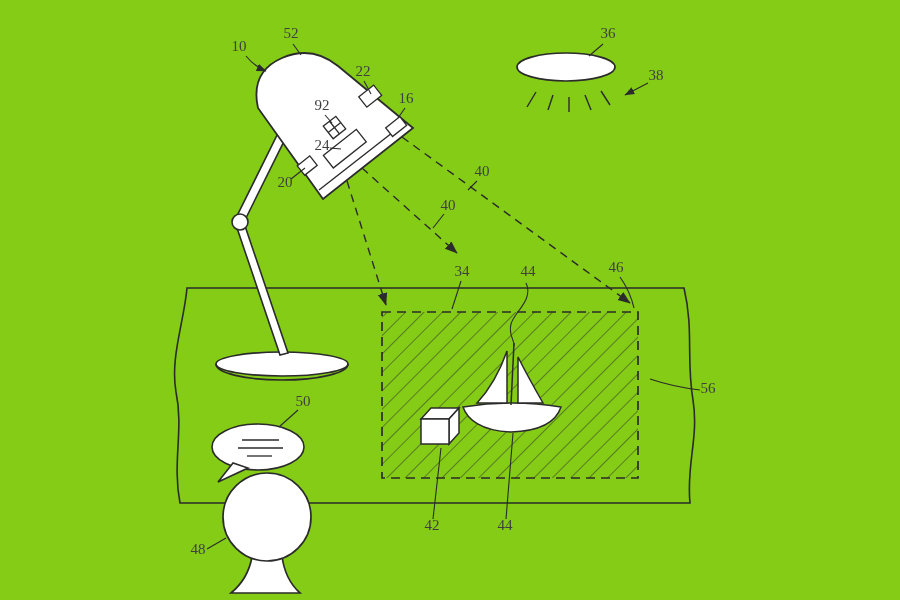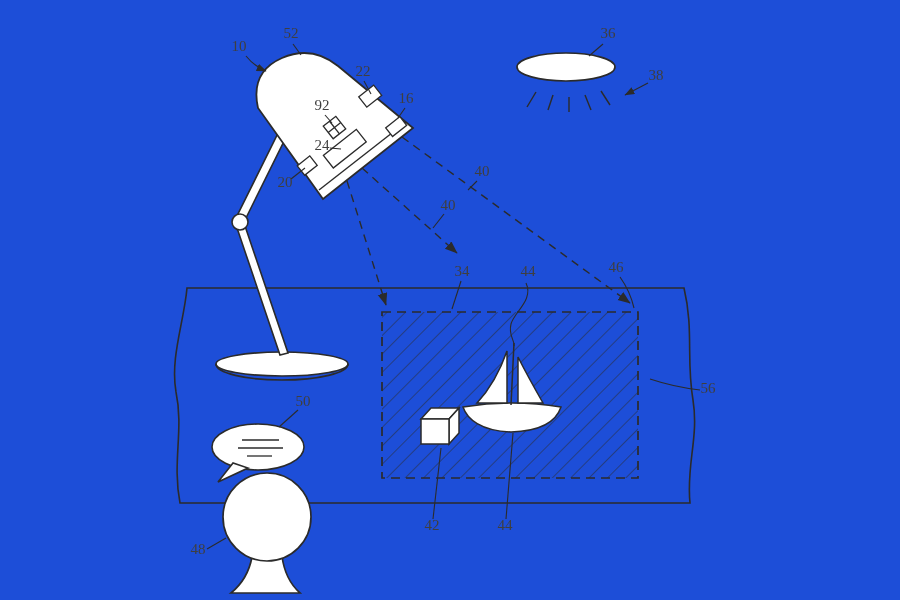--- a/index.html
+++ b/index.html
@@ -5,21 +5,21 @@
   html, body {
     margin: 0;
     padding: 0;
     background: #ffffff;
     font-family: "Liberation Serif", serif;
   }
   .canvas {
     position: relative;
     width: 900px;
     height: 600px;
-    background: #1d4ed8;
+    background: #84cc16;
     overflow: hidden;
   }
   svg { display: block; }
   .ref-label {
     font-family: "Liberation Serif", serif;
     font-size: 15px;
     fill: #3f3f3f;
   }
 </style>
 </head>

